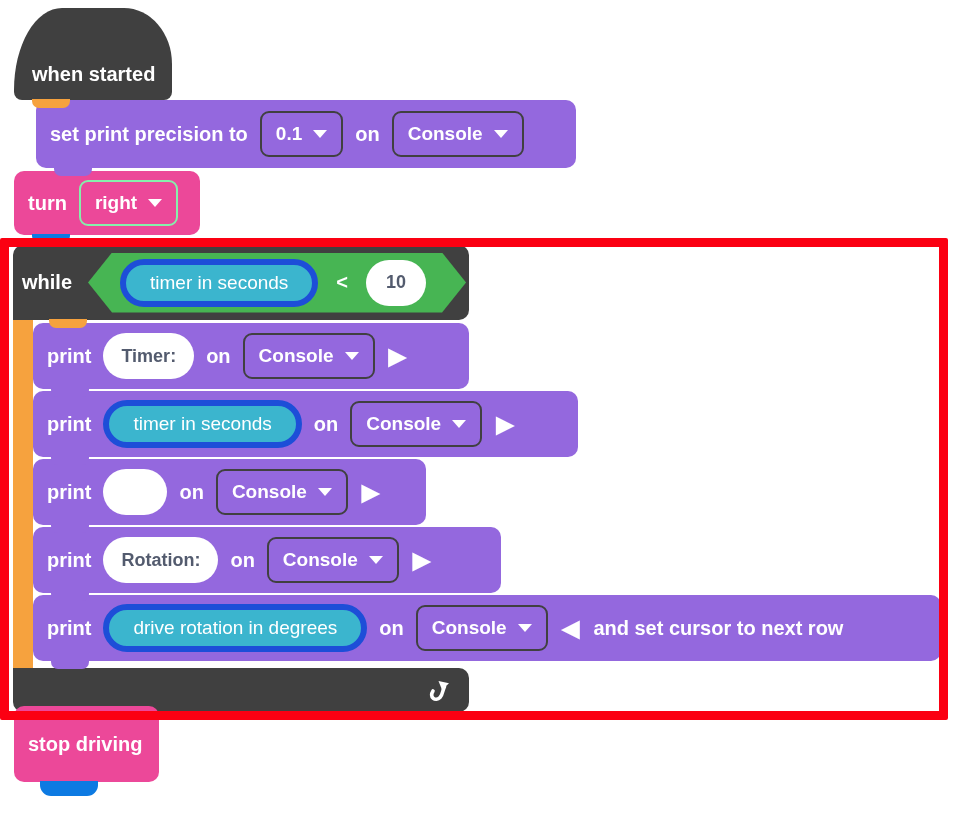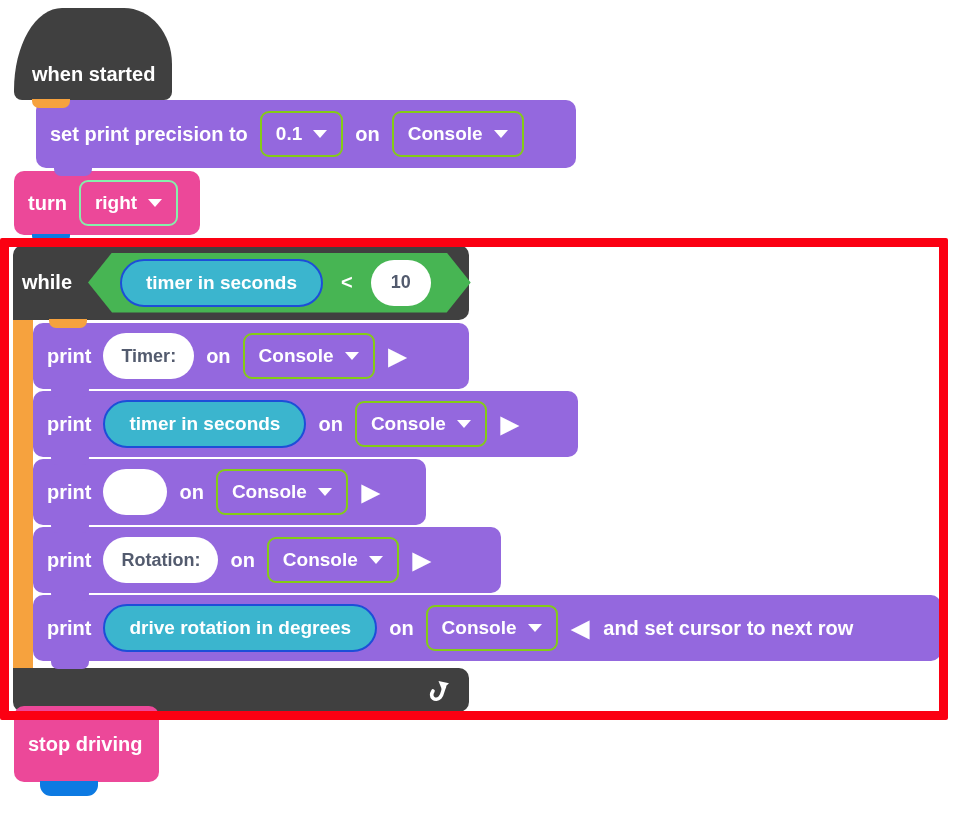--- a/index.html
+++ b/index.html
@@ -26,36 +26,36 @@
   .tab.blue{background:#0D7AE2;}
   .hat{
     border-radius:48px 48px 8px 8px / 82px 56px 8px 8px;
     align-items:flex-end;padding-bottom:14px;
   }
   .dropdown{
     display:flex;align-items:center;gap:11px;height:46px;
     padding:0 14px;border-radius:9px;font-size:19px;font-weight:700;
     box-sizing:border-box;cursor:pointer;margin:0 6px;
   }
-  .dd-purple{border:2px solid #84cc16;}
+  .dd-purple{border:2px solid #404040;}
   .dd-blue{border:2px solid #86efac;}
   .caret{
     width:0;height:0;border-left:7px solid transparent;
     border-right:7px solid transparent;border-top:8px solid #fff;
   }
   .pill-white{
     background:#fff;color:#535B6E;height:46px;border-radius:23px;
     display:flex;align-items:center;justify-content:center;
     padding:0 18px;min-width:64px;font-size:18px;font-weight:700;
     box-sizing:border-box;margin:0 6px;
   }
   .pill-teal{
-    background:#3BB5CE;border:2px solid #1d4ed8;color:#fff;height:48px;
+    background:#3BB5CE;border:6px solid #1d4ed8;color:#fff;height:48px;
     border-radius:24px;display:flex;align-items:center;justify-content:center;
-    padding:0 24px;font-size:19px;font-weight:700;box-sizing:border-box;margin:0 6px;
+    padding:0 24px;font-size:19px;font-weight:400;box-sizing:border-box;margin:0 6px;
   }
   .hex{
     height:60px;display:flex;align-items:center;gap:6px;
     padding:0 34px 0 26px;background:#47B553;
     clip-path:polygon(24px 0, calc(100% - 24px) 0, 100% 50%, calc(100% - 24px) 100%, 24px 100%, 0 50%);
     margin-left:10px;
   }
   .expand{font-size:23px;margin:0 8px;line-height:1;cursor:pointer;}
   .spine{position:absolute;left:13px;top:300px;width:20px;height:380px;background:#F6A23E;}
   .red-rect{

